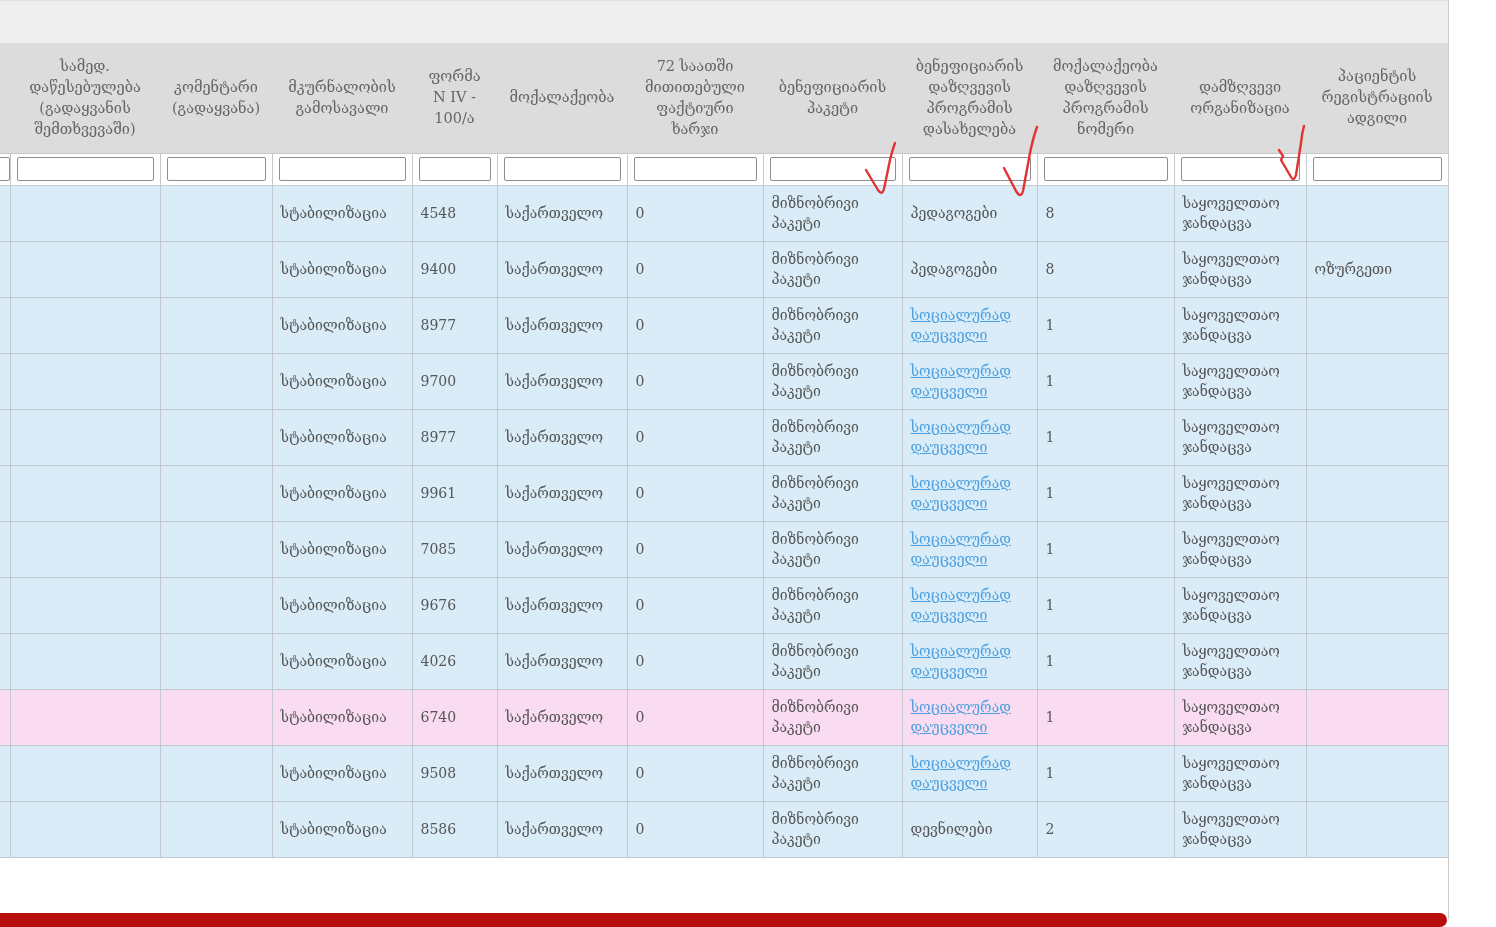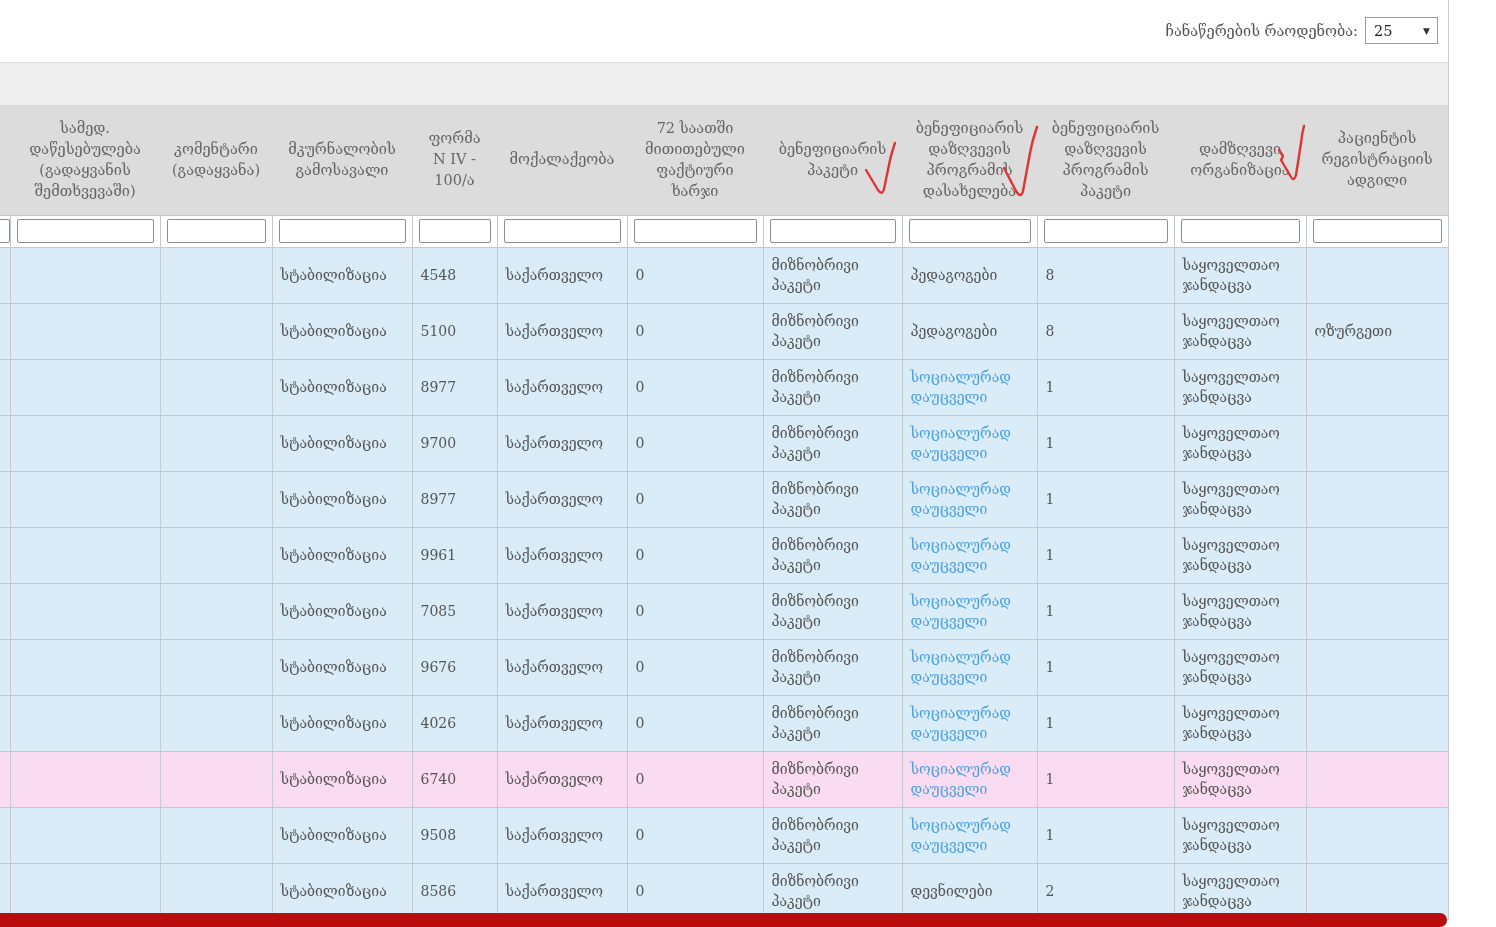--- a/index.html
+++ b/index.html
@@ -62,49 +62,40 @@
     font-size:13px;padding:0 4px;outline:none;
   }
   tr.filter-row td:first-child input{width:26px;margin-left:-16px;}
   tbody td{
     height:56px;background:var(--row-blue);
     border:1px solid var(--cell-border);
     font-size:14px;line-height:20px;color:var(--text-gray);
     padding:6px 8px;vertical-align:middle;overflow:hidden;
   }
   tbody tr.highlight td{background:var(--row-pink);}
-  .cell-link{color:var(--link-blue);cursor:pointer;}
+  .cell-link{color:var(--link-blue);cursor:pointer;text-decoration:underline;}
   td:first-child,tr.filter-row td:first-child{border-left:none;}
   .annotations{
     position:absolute;left:0;top:0;width:1496px;height:927px;
     pointer-events:none;
   }
   .annotations path{
     fill:none;stroke:var(--annotation-red);stroke-width:2.4;
     stroke-linecap:round;stroke-linejoin:round;
   }
   .red-underline{
     position:absolute;left:0;top:913px;width:1447px;height:14px;
     background:var(--underline-red);border-radius:0 8px 8px 0;
   }
 </style>
 </head>
 <body>
 
 <div class="panel">
 
-  <div class="topbar">
-    <div class="records-control">
-      <span>ჩანაწერების რაოდენობა:</span>
-      <div class="select-box">
-        <span>25</span>
-        <span class="arrow">▼</span>
-      </div>
-    </div>
-  </div>
 
   <div class="band"></div>
 
   <table class="grid">
     <colgroup>
       <col style="width:10px">
         <col style="width:150px">
         <col style="width:112px">
       <col style="width:140px">
         <col style="width:85px">
@@ -120,21 +111,21 @@
       <tr>
           <th></th>
           <th>სამედ. დაწესებულება (გადაყვანის შემთხვევაში)</th>
           <th>კომენტარი (გადაყვანა)</th>
           <th>მკურნალობის გამოსავალი</th>
           <th>ფორმა N IV - 100/ა</th>
           <th>მოქალაქეობა</th>
           <th>72 საათში მითითებული ფაქტიური ხარჯი</th>
           <th>ბენეფიციარის პაკეტი</th>
           <th>ბენეფიციარის დაზღვევის პროგრამის დასახელება</th>
-          <th>ბენეფიციარის დაზღვევის პროგრამის პაკეტი</th>
+          <th>მოქალაქეობა დაზღვევის პროგრამის ნომერი</th>
           <th>დამზღვევი ორგანიზაცია</th>
           <th>პაციენტის რეგისტრაციის ადგილი</th>
         </tr>
     </thead>
     <tbody>
       <tr class="filter-row">
           <td>
             <input type="text" style="">
           </td>
           <td>
@@ -183,21 +174,21 @@
           <td>პედაგოგები</td>
           <td>8</td>
           <td>საყოველთაო ჯანდაცვა</td>
           <td></td>
         </tr>
         <tr>
           <td></td>
           <td></td>
           <td></td>
           <td>სტაბილიზაცია</td>
-          <td>5100</td>
+          <td>9400</td>
           <td>საქართველო</td>
           <td>0</td>
           <td>მიზნობრივი პაკეტი</td>
           <td>პედაგოგები</td>
           <td>8</td>
           <td>საყოველთაო ჯანდაცვა</td>
           <td>ოზურგეთი</td>
         </tr>
         <tr>
           <td></td>

